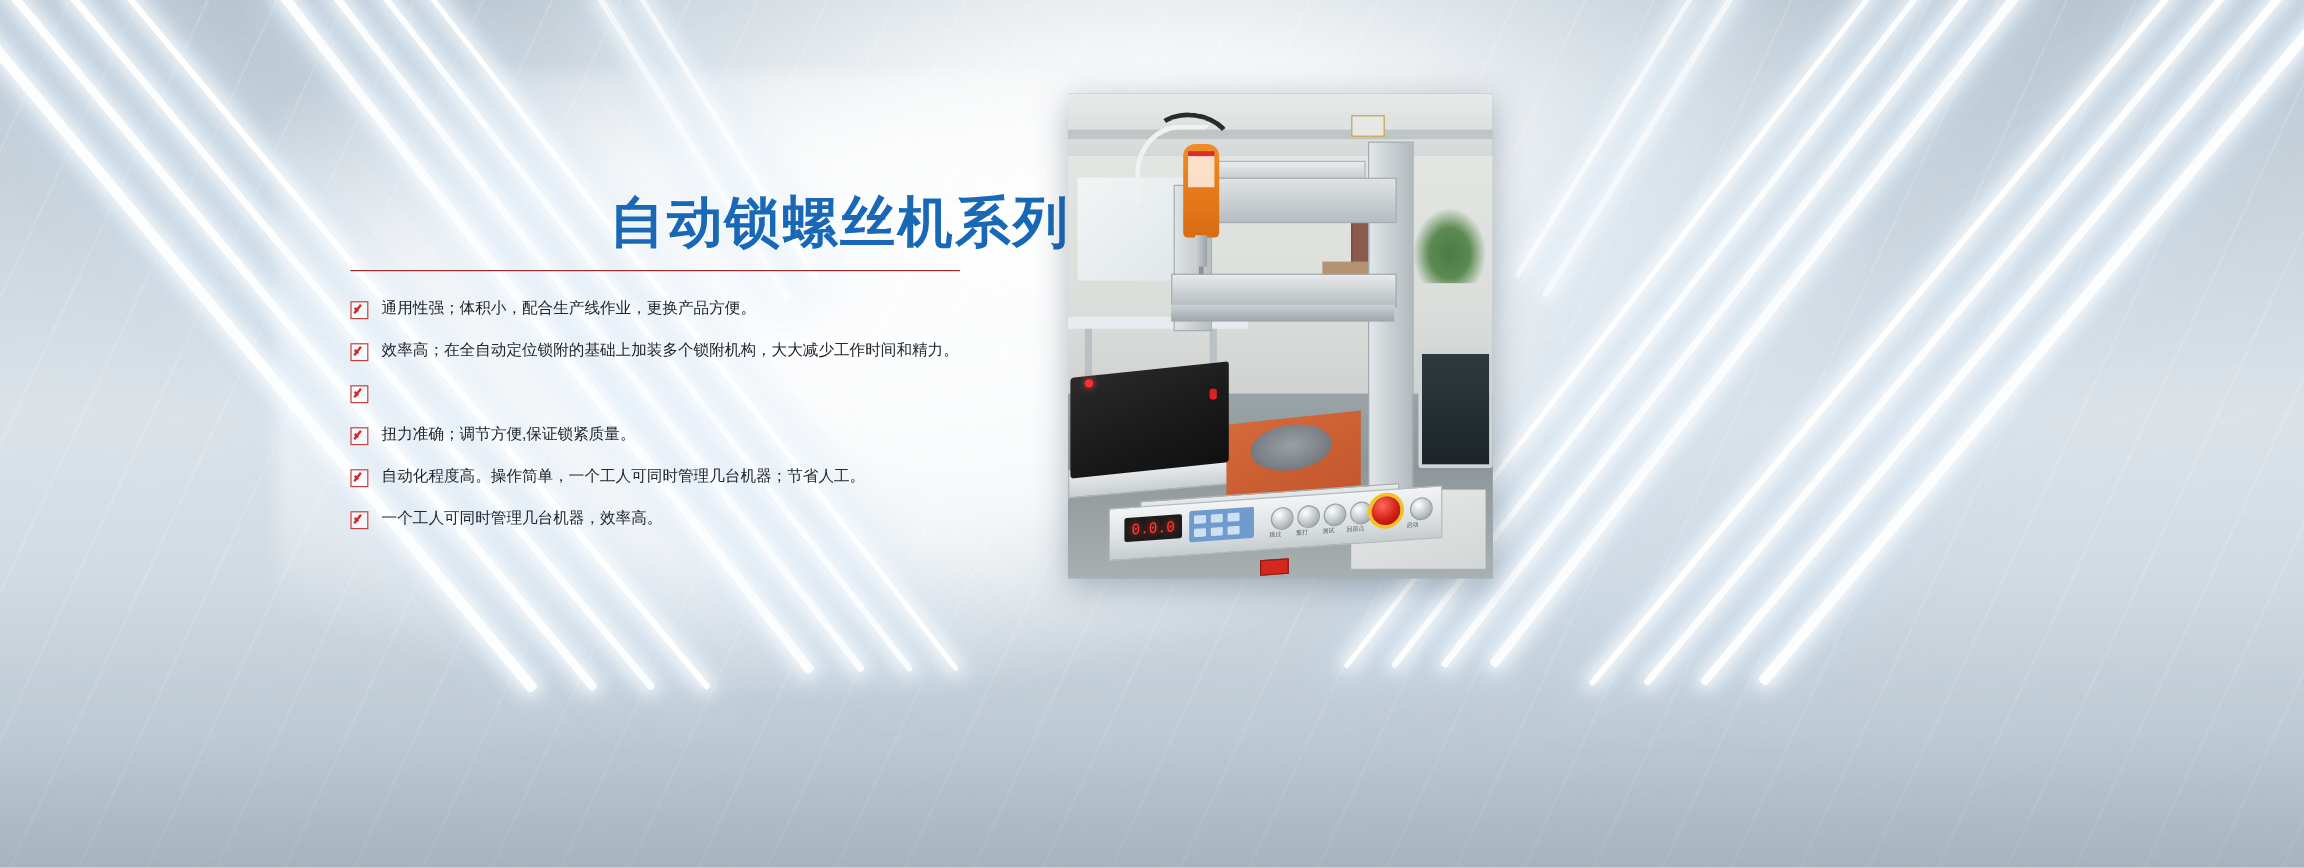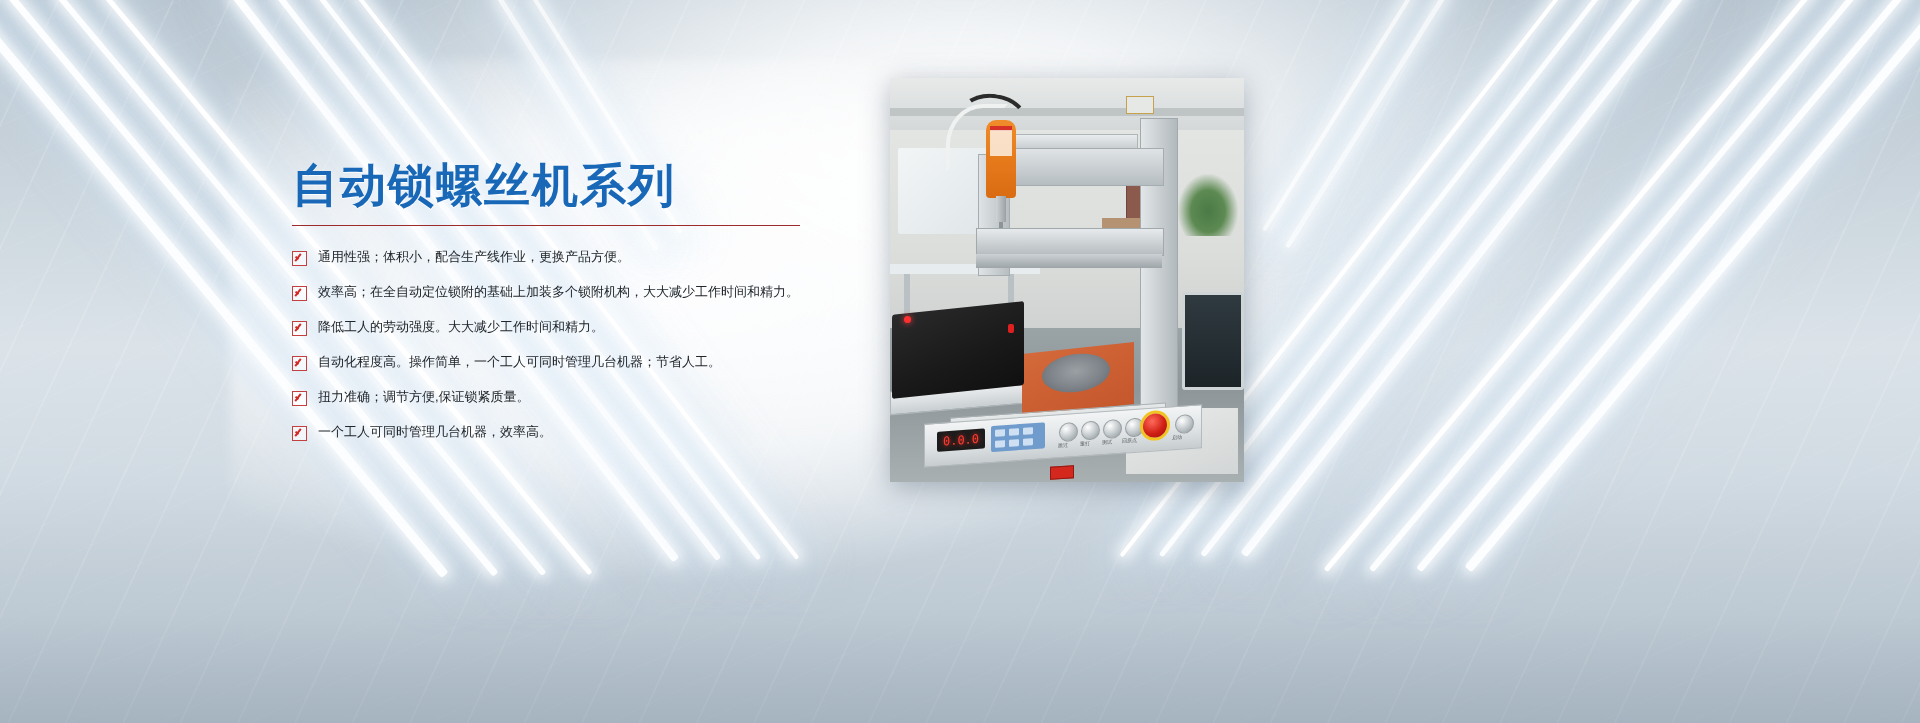--- a/index.html
+++ b/index.html
@@ -115,21 +115,21 @@
   .cp-keypad i{position:absolute;width:10px;height:7px;background:#cfe0f2;border-radius:1px;display:block;}
   .cp-btn{position:absolute;top:8px;width:17px;height:17px;border-radius:50%;
      background:radial-gradient(circle at 35% 30%,#ffffff,#b9c0c3 60%,#8d9497 100%);border:1px solid #9aa1a4;}
   .cp-estop{position:absolute;left:218px;top:5px;width:24px;height:24px;border-radius:50%;
      background:radial-gradient(circle at 38% 32%,#ff6a5a,#d02015 55%,#9c0f08 100%);
      box-shadow:0 0 0 3px #f2c420;}
   .cp-lbl{position:absolute;top:27px;font-size:5px;color:#55595b;white-space:nowrap;font-family:"DejaVu Sans",sans-serif;}
   .cp-red-sw{left:160px;top:388px;width:22px;height:11px;background:#d4281e;transform:skewY(-4deg);border:1px solid #8f1a13;}
 
   
-  #copy{position:absolute;left:292px;top:160px;width:600px;}
+  #copy{position:absolute;left:292px;top:160px;width:600px;text-align:right;}
   #title{
     font-size:46px;font-weight:bold;letter-spacing:2px;color:#1868b7;line-height:1.1;
     margin:0 0 14px 0;white-space:nowrap;
     text-shadow:0 1px 0 rgba(255,255,255,.85);
   }
   #subtitle{
     font-size:22px;color:#1d1d1d;margin:0 0 14px 0;letter-spacing:1px;font-weight:500;
   }
   #divider{width:508px;height:1px;background:#9e2b2b;margin:0 0 22px 0;}
   ul#features{list-style:none;margin:0;padding:0;}
@@ -190,29 +190,28 @@
       <li>
         <span class="chk"></span>
         <span>通用性强；体积小，配合生产线作业，更换产品方便。</span>
       </li>
       <li>
         <span class="chk"></span>
         <span>效率高；在全自动定位锁附的基础上加装多个锁附机构，大大减少工作时间和精力。</span>
       </li>
       <li>
         <span class="chk"></span>
-        <span>降低工人的劳动强度。大大减少工作时间和精力。</span>
+      </li>
+      <li>
+        <span class="chk"></span>
+        <span>扭力准确；调节方便,保证锁紧质量。</span>
       </li>
       <li>
         <span class="chk"></span>
         <span>自动化程度高。操作简单，一个工人可同时管理几台机器；节省人工。</span>
-      </li>
-      <li>
-        <span class="chk"></span>
-        <span>扭力准确；调节方便,保证锁紧质量。</span>
       </li>
       <li>
         <span class="chk"></span>
         <span>一个工人可同时管理几台机器，效率高。</span>
       </li>
     </ul>
   </div>
 
   <div id="photo">
     <div class="ph ph-ceiling">

